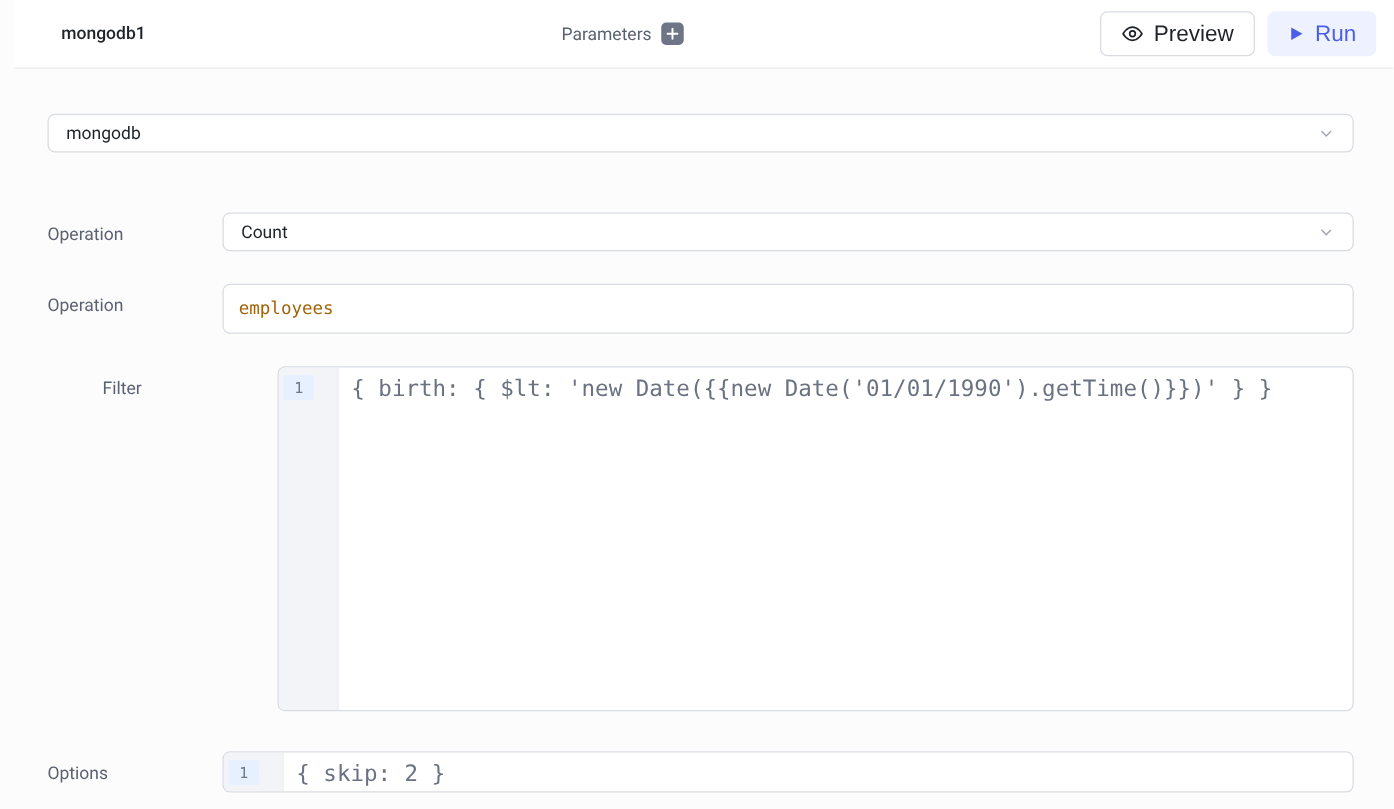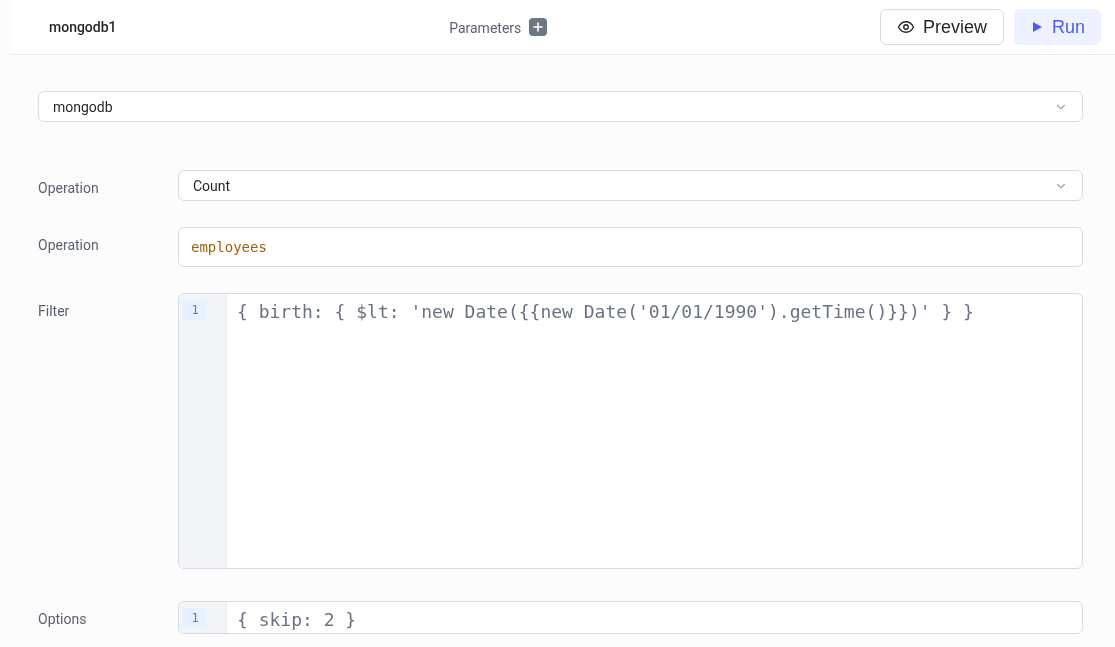--- a/index.html
+++ b/index.html
@@ -228,21 +228,21 @@
 
   <div class="row row-tight">
     <div class="label">Operation</div>
     <div class="control">
       <div class="text-input">
         <span>employees</span>
       </div>
     </div>
   </div>
 
-  <div class="row" style="margin-bottom:32px;">
+  <div class="row" style="margin-bottom:32px;margin-left:44px;">
     <div class="label">Filter</div>
     <div class="control">
       <div class="code-editor code-tall">
         <div class="gutter">
           <div class="ln">1</div>
         </div>
         <div class="code-area">{ birth: { $lt: 'new Date({{new Date('01/01/1990').getTime()}})' } }</div>
       </div>
     </div>
   </div>

